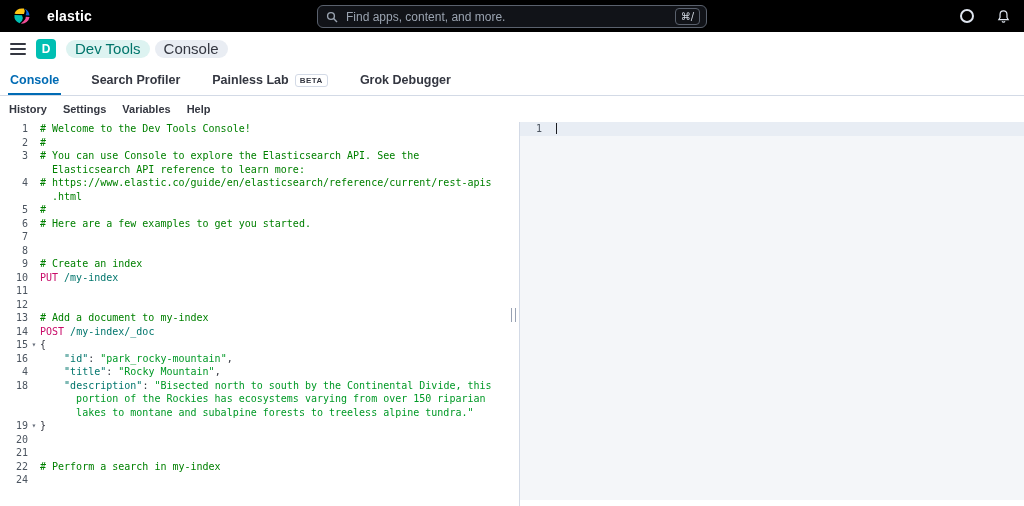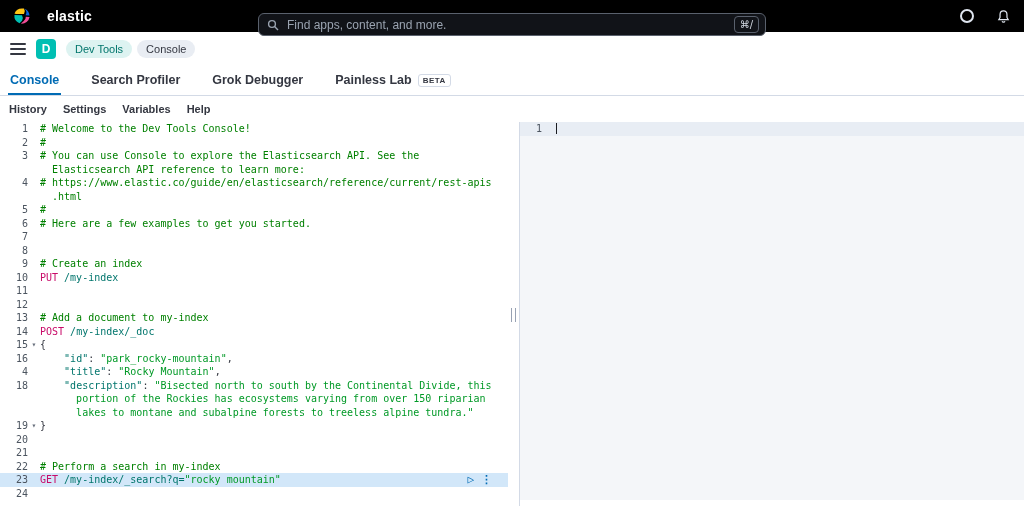--- a/index.html
+++ b/index.html
@@ -14,23 +14,23 @@
   
   .top-header {
     height:32px; background:#000;
     display:flex; align-items:center; position:relative;
     padding:0 12px;
   }
   .brand { display:flex; align-items:center; gap:15px; }
   .brand-word { color:#fff; font-size:14px; font-weight:700; letter-spacing:.2px; }
   .global-search {
     position:absolute; left:50%; top:5px; transform:translateX(-50%);
-    width:508px; height:23px;
+    width:390px; height:23px;
     background:#111318; border:1px solid #5a616d; border-radius:6px;
-    display:flex; align-items:center; padding:0 6px 0 8px; gap:6px;margin-top:8px;
+    display:flex; align-items:center; padding:0 6px 0 8px; gap:6px;
   }
   .global-search input {
     flex:1; background:transparent; border:none; outline:none;
     color:#d5dbe4; font-size:12px; font-family:"Liberation Sans", sans-serif;
   }
   .global-search input::placeholder { color:#9aa3b0; }
   .kbd-badge {
     border:1px solid #5a616d; border-radius:4px; color:#d5dbe4;
     font-size:10px; padding:1px 5px; line-height:13px;
     font-family:"DejaVu Sans", sans-serif;
@@ -41,21 +41,21 @@
   
   .nav-row { height:34px; display:flex; align-items:center; padding:0 10px; gap:10px; background:#fff; }
   .hamburger { width:16px; height:12px; display:flex; flex-direction:column; justify-content:space-between; cursor:pointer; }
   .hamburger div { height:2px; background:#343741; border-radius:1px; }
   .space-avatar {
     width:20px; height:20px; border-radius:4px; background:#00bfb3;
     color:#fff; font-size:12px; font-weight:700;
     display:flex; align-items:center; justify-content:center; cursor:pointer;
   }
   .crumbs { display:flex; align-items:center; gap:5px; }
-  .crumb { font-size:11px; padding:2px 9px; border-radius:9px; line-height:14px; cursor:pointer; }
+  .crumb { font-size:15px; padding:2px 9px; border-radius:9px; line-height:14px; cursor:pointer; }
   .crumb.teal { background:#ddf3f1; color:#00756b; }
   .crumb.gray { background:#e9edf3; color:#343741; }
 
   
   .tabs-row { display:flex; align-items:flex-end; gap:28px; padding:0 8px; height:30px; border-bottom:1px solid #d3dae6; }
   .tab { font-size:12.5px; font-weight:700; color:#343741; padding:6px 2px 8px; cursor:pointer; display:flex; align-items:center; gap:6px; }
   .tab.active { color:var(--accent-blue,#006bb4); border-bottom:2px solid var(--accent-blue,#006bb4); padding-bottom:6px; }
   .beta-badge {
     font-size:8px; font-weight:700; letter-spacing:.5px; color:#343741;
     border:1px solid #d3dae6; border-radius:3px; padding:1px 4px; background:#fff;
@@ -151,25 +151,25 @@
 </div>
 
 <div class="tabs-row">
   <div class="tab active">
     <span>Console</span>
   </div>
   <div class="tab">
     <span>Search Profiler</span>
   </div>
   <div class="tab">
-    <span>Grok Debugger</span>
-  </div>
-  <div class="tab">
     <span>Painless Lab</span>
     <span class="beta-badge">BETA</span>
+  </div>
+  <div class="tab">
+    <span>Grok Debugger</span>
   </div>
 </div>
 
 <div class="console-menu">
   <span class="menu-item">History</span>
   <span class="menu-item">Settings</span>
   <span class="menu-item">Variables</span>
   <span class="menu-item">Help</span>
 </div>
 
@@ -195,21 +195,20 @@
         <div class="code-row"><span class="gutter">15</span><span class="fold">▾</span><span class="code"><span class="tok-punct">{</span></span></div>
         <div class="code-row"><span class="gutter">16</span><span class="fold"></span><span class="code"><span class="tok-punct">    </span><span class="tok-key">"id"</span><span class="tok-punct">: </span><span class="tok-string">"park_rocky-mountain"</span><span class="tok-punct">,</span></span></div>
         <div class="code-row"><span class="gutter">4</span><span class="fold"></span><span class="code"><span class="tok-punct">    </span><span class="tok-key">"title"</span><span class="tok-punct">: </span><span class="tok-string">"Rocky Mountain"</span><span class="tok-punct">,</span></span></div>
         <div class="code-row"><span class="gutter">18</span><span class="fold"></span><span class="code"><span class="tok-punct">    </span><span class="tok-key">"description"</span><span class="tok-punct">: </span><span class="tok-string">"Bisected north to south by the Continental Divide, this</span></span></div>
         <div class="code-row"><span class="gutter"></span><span class="fold"></span><span class="code"><span class="tok-string">      portion of the Rockies has ecosystems varying from over 150 riparian</span></span></div>
         <div class="code-row"><span class="gutter"></span><span class="fold"></span><span class="code"><span class="tok-string">      lakes to montane and subalpine forests to treeless alpine tundra."</span></span></div>
         <div class="code-row"><span class="gutter">19</span><span class="fold">▾</span><span class="code"><span class="tok-punct">}</span></span></div>
         <div class="code-row"><span class="gutter">20</span><span class="fold"></span><span class="code"></span></div>
         <div class="code-row"><span class="gutter">21</span><span class="fold"></span><span class="code"></span></div>
         <div class="code-row"><span class="gutter">22</span><span class="fold"></span><span class="code"><span class="tok-comment"># Perform a search in my-index</span></span></div>
-        <div class="code-row hl"><span class="gutter">23</span><span class="fold"></span><span class="code"><span class="tok-method">GET</span><span class="tok-url"> /my-index/_search?q=</span><span class="tok-string">"rocky mountain"</span></span><span class="row-action play">▷</span><span class="row-action kebab">⋮</span></div>
         <div class="code-row"><span class="gutter">24</span><span class="fold"></span><span class="code"></span></div>
       </div>
   </div>
 
   <div class="splitter">
     <div class="splitter-handle"></div>
   </div>
 
   <div class="output-pane">
     <div class="output-body">

